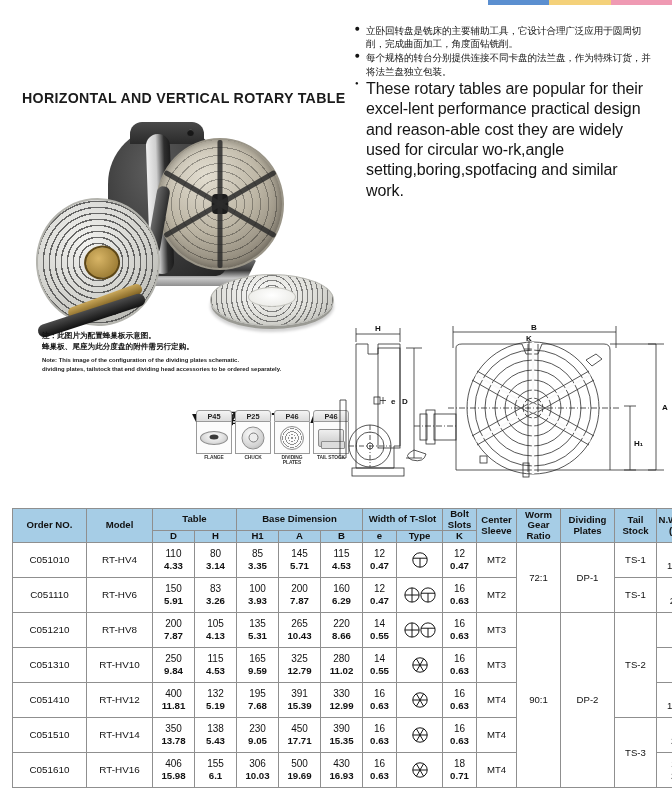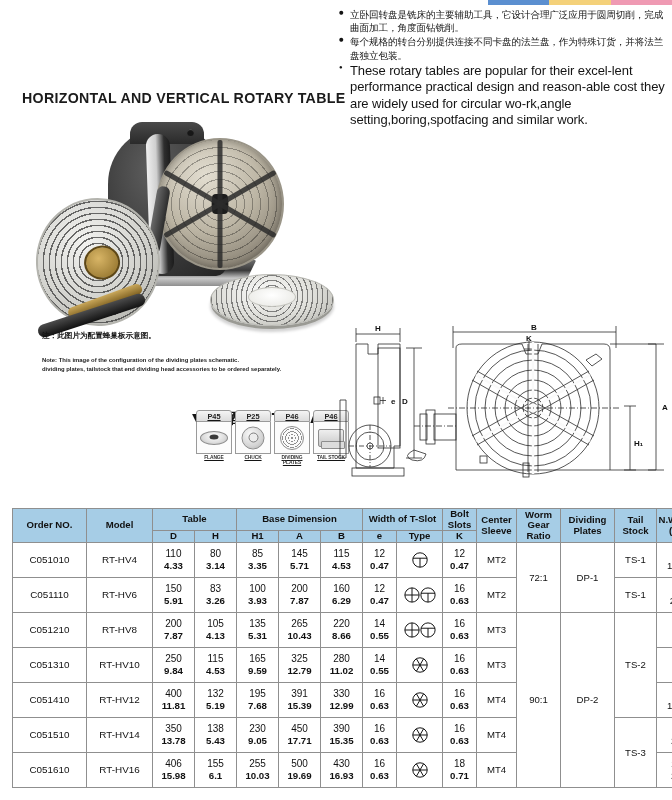--- a/index.html
+++ b/index.html
@@ -112,21 +112,21 @@
   
   .note-cn { position: absolute; left: 42px; top: 330px; width: 290px;
              font-size: 7.6px; font-weight: 700; line-height: 1.5;
              font-family: "DejaVu Sans", sans-serif; color: #141414; }
   .note-en { position: absolute; left: 42px; top: 356px; width: 295px;
              font-size: 5.9px; font-weight: 700; line-height: 1.55; color: #1c1c1c; }
 
   
   .opt-head { position: absolute; left: 192px; top: 410px; font-size: 14px;
               font-weight: 700; font-family: "DejaVu Sans", sans-serif; white-space: nowrap; }
-  .opt-row { position: absolute; left: 196px; top: 410px; display: flex; gap: 3px; text-decoration: underline; }
+  .opt-row { position: absolute; left: 196px; top: 410px; display: flex; gap: 3px; }
   .opt-card { width: 36px; }
   .opt-code {
     height: 12px; border: 1px solid #9a9a9a; border-radius: 3px 3px 0 0;
     background: linear-gradient(180deg,#f4f4f4,#dcdcdc);
     font-size: 7.4px; font-weight: 700; text-align: center; line-height: 11px; color: #222;
   }
   .opt-img {
     height: 32px; border: 1px solid #9a9a9a; border-top: none;
     background: #fcfcfc; position: relative; overflow: hidden;
   }
@@ -147,28 +147,28 @@
      background: repeating-radial-gradient(circle at 50% 50%, #8f8f8f 0 .8px, #fafafa .8px 3px);
      border:1px solid #8d8d8d; }
   .ic-tail{ width:26px;height:18px;
      background: linear-gradient(180deg,#efefef,#c8c8c8);
      border:1px solid #8d8d8d; border-radius:2px; }
   .ic-tail::after{content:"";position:absolute;left:2px;top:11px;width:22px;height:6px;
      background:#dcdcdc;border:1px solid #8d8d8d;border-radius:1px;}
 
   
   .right-col { position: absolute; left: 338px; top: 8px; width: 334px; }
-  ul.bullets { list-style: none; margin: 0; padding: 0; }
+  ul.bullets { list-style: none; margin: 16px; padding: 0; }
   ul.bullets li { position: relative; padding-left: 12px; margin-bottom: 1px; }
   ul.bullets li::before {
     content: "\25CF"; position: absolute; left: 1px; top: 0; font-size: 5.2px; line-height: 1.9;
   }
   .cn-item { font-size: 9.6px; line-height: 1.38; font-weight: 500;
              font-family: "DejaVu Sans", sans-serif; letter-spacing: -.1px; }
-  .en-item { font-size: 13px; line-height: 1.27; font-weight: 400;
+  .en-item { font-size: 16px; line-height: 1.27; font-weight: 400;
              font-family: "Liberation Sans", sans-serif; letter-spacing: -.1px; }
   ul.bullets li.en-item::before { font-size: 6px; line-height: 1.6; }
 
   
   .drawings { position: absolute; left: 338px; top: 318px; width: 334px; height: 172px; }
   .drawings svg { display: block; }
 
   
   .table-wrap { position: absolute; left: 12px; top: 508px; width: 650px; }
   table.spec { border-collapse: collapse; width: 650px; table-layout: fixed;
@@ -222,20 +222,21 @@
       <div class="divider-plate">
         <div class="dp-hub"></div>
         <div class="crank2"></div>
         <div class="crank"></div>
       </div>
       <div class="loose-plate"></div>
     </div>
 
     <div class="note-cn">
       <div>注：此图片为配置蜂巢板示意图。</div>
+      <div>蜂巢板、尾座为此分度盘的附件需另行定购。</div>
     </div>
     <div class="note-en">
       <div>Note: This image of the configuration of the dividing plates schematic.</div>
       <div>dividing plates, tailstock that end dividing head accessories to be ordered separately.</div>
     </div>
 
     <div class="opt-head">▼可选配  OPTIONA</div>
     <div class="opt-row">
 
       <div class="opt-card">
@@ -736,21 +737,21 @@
           <td class="model">RT-HV16</td>
           <td class="two-line">
               <span class="mm">406</span>
               <span class="inch">15.98</span>
             </td>
           <td class="two-line">
               <span class="mm">155</span>
               <span class="inch">6.1</span>
             </td>
           <td class="two-line">
-              <span class="mm">255</span>
+              <span class="mm">306</span>
               <span class="inch">10.03</span>
             </td>
           <td class="two-line">
               <span class="mm">500</span>
               <span class="inch">19.69</span>
             </td>
           <td class="two-line">
               <span class="mm">430</span>
               <span class="inch">16.93</span>
             </td>

